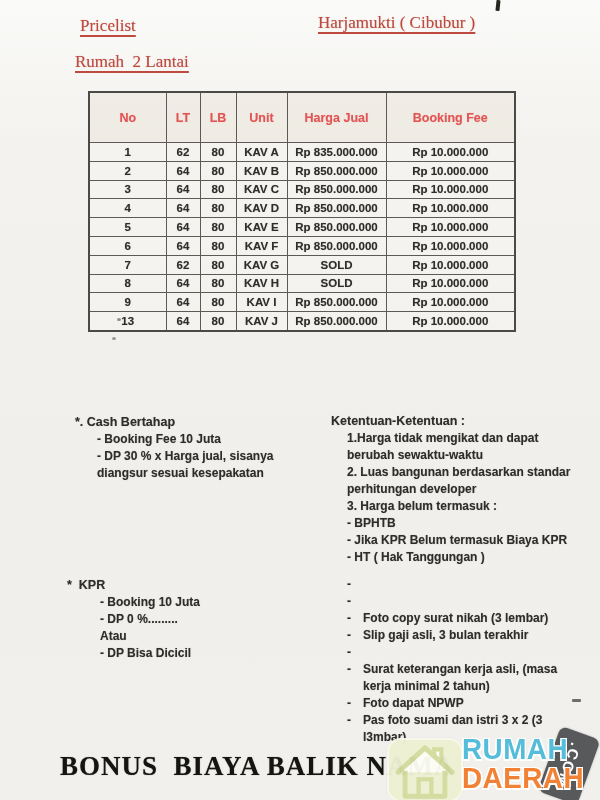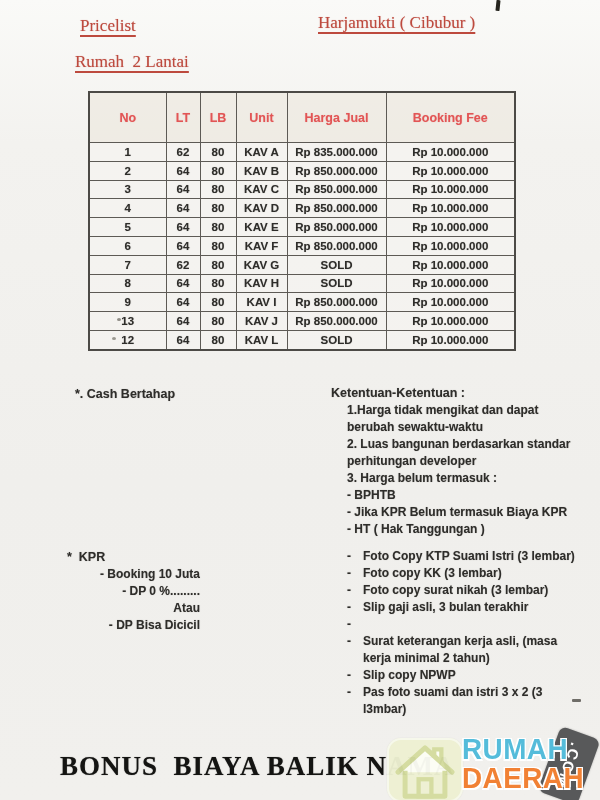--- a/index.html
+++ b/index.html
@@ -31,28 +31,28 @@
   .pricetable th{
     height:49px;background:rgba(235,229,218,.55);
     color:#e25555;font-size:12.5px;font-weight:bold;
     text-shadow:0 0 1px rgba(226,85,85,.4);
   }
   .pricetable td{
     height:17.8px;font-size:11.5px;font-weight:bold;color:#2e2d2a;
     background:rgba(248,247,244,.35);
   }
   
-  .note{position:absolute;font-size:12px;line-height:17px;font-weight:bold;}
+  .note{position:absolute;font-size:12px;line-height:17px;font-weight:bold;margin-top:28px;}
   .note-h{font-size:12.5px;font-weight:bold;white-space:pre;}
   .n-cash{left:75px;top:386px;}
   .n-cash .note-b{margin-left:22px;}
   .n-ketentuan{left:331px;top:385px;}
   .n-ketentuan .note-b{margin-left:16px;}
   .n-kpr{left:67px;top:549px;}
-  .n-kpr .note-b{margin-left:33px;text-align:right;}
+  .n-kpr .note-b{margin-left:33px;}
   .n-syarat{left:331px;top:548px;width:262px;}
   .sy-item{display:flex;margin:0;}
   .sy-dash{width:16px;flex:0 0 16px;padding-left:16px;}
   .sy-text{flex:1;}
   
   .bonus{
     position:absolute;left:60px;top:751px;font-family:"Liberation Serif",serif;
     font-weight:bold;font-size:27px;letter-spacing:1px;color:#141412;white-space:pre;
     text-shadow:0 0 1px rgba(0,0,0,.5);
   }
@@ -188,33 +188,28 @@
           <td>Rp 10.000.000</td>
       </tr>
       <tr>
         <td>13</td>
           <td>64</td>
           <td>80</td>
           <td>KAV J</td>
           <td>Rp 850.000.000</td>
           <td>Rp 10.000.000</td>
       </tr>
-      <tr>
-        <td>12</td>
-          <td>64</td>
-          <td>80</td>
-          <td>KAV L</td>
-          <td>SOLD</td>
-          <td>Rp 10.000.000</td>
-      </tr>
     </tbody>
   </table>
 
   <div class="note n-cash scan">
     <div class="note-h">*. Cash Bertahap</div>
+    <div class="note-b pre">- Booking Fee 10 Juta
+- DP 30 % x Harga jual, sisanya
+diangsur sesuai kesepakatan</div>
   </div>
 
   <div class="note n-ketentuan scan">
     <div class="note-h">Ketentuan-Ketentuan :</div>
     <div class="note-b pre">1.Harga tidak mengikat dan dapat
 berubah sewaktu-waktu
 2. Luas bangunan berdasarkan standar
 perhitungan developer
 3. Harga belum termasuk :
 -  BPHTB
@@ -226,45 +221,43 @@
     <div class="note-h">*  KPR</div>
     <div class="note-b pre">- Booking  10 Juta
 - DP 0 %.........
 Atau
 - DP Bisa Dicicil</div>
   </div>
 
   <div class="note n-syarat scan">
     <div class="sy-item">
         <span class="sy-dash">-</span>
-        <span class="sy-text pre">Foto Copy KTP Suami Istri (3 lembar)</span>
-      </div>
-    <div class="sy-item">
-        <span class="sy-dash">-</span>
-        <span class="sy-text pre">Foto copy KK (3 lembar)</span>
+      </div>
+    <div class="sy-item">
+        <span class="sy-dash">-</span>
       </div>
     <div class="sy-item">
         <span class="sy-dash">-</span>
         <span class="sy-text pre">Foto copy surat nikah (3 lembar)</span>
       </div>
     <div class="sy-item">
         <span class="sy-dash">-</span>
         <span class="sy-text pre">Slip gaji asli, 3 bulan terakhir</span>
       </div>
     <div class="sy-item">
         <span class="sy-dash">-</span>
       </div>
     <div class="sy-item">
         <span class="sy-dash">-</span>
         <span class="sy-text pre">Surat keterangan kerja asli, (masa
 kerja minimal 2 tahun)</span>
       </div>
     <div class="sy-item">
         <span class="sy-dash">-</span>
-        <span class="sy-text pre">Slip copy NPWP</span>
+        <span class="sy-text pre">Foto dapat NPWP</span>
       </div>
     <div class="sy-item">
         <span class="sy-dash">-</span>
         <span class="sy-text pre">Pas foto suami dan istri 3 x 2 (3
 l3mbar)</span>
       </div>
   </div>
 
   <div class="mark-dash"></div>
   <div class="mark-dot1"></div>

